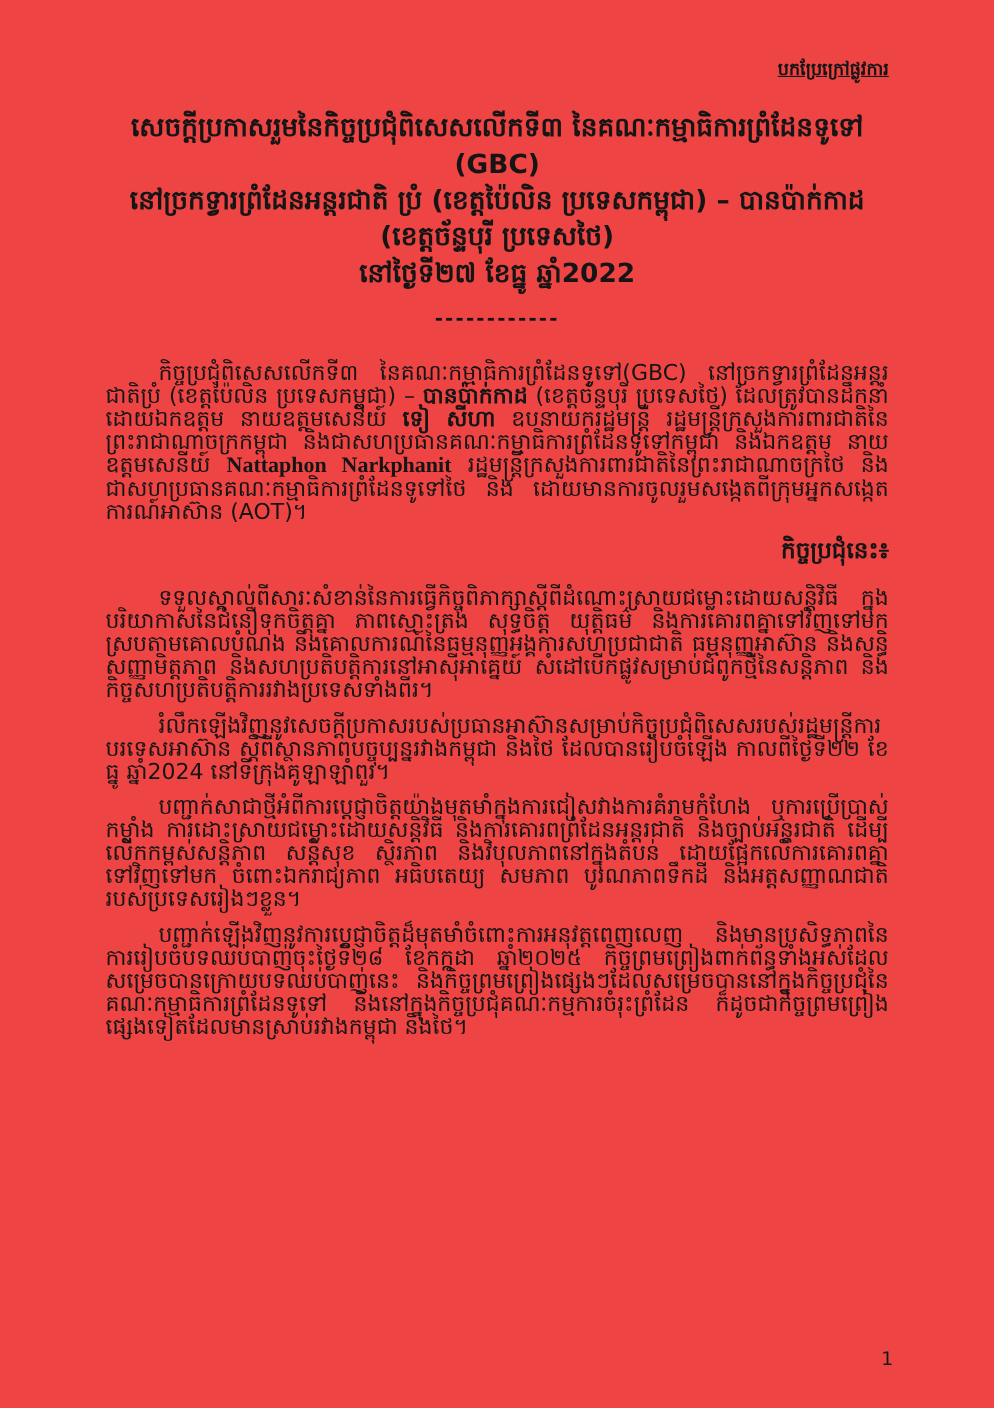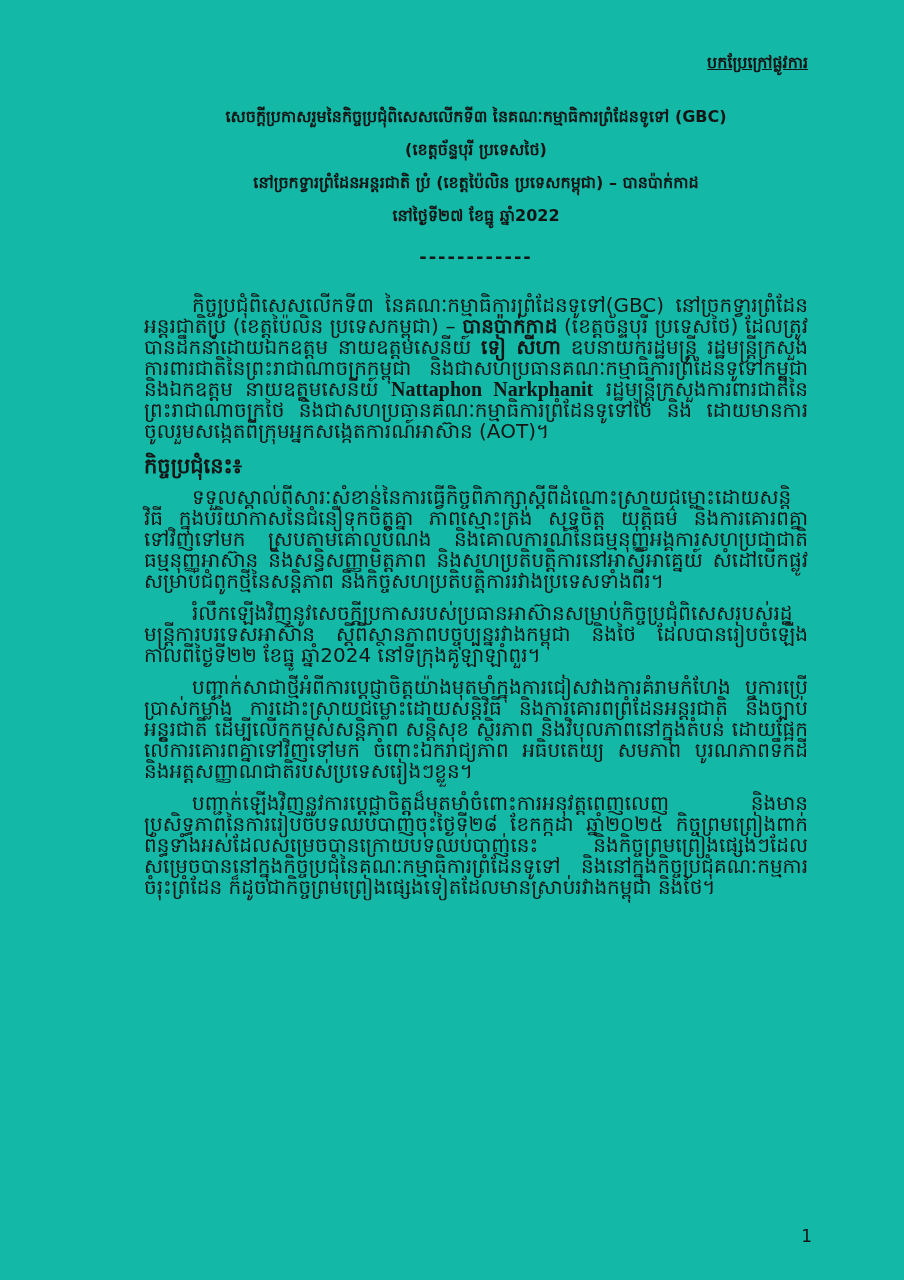--- a/index.html
+++ b/index.html
@@ -1,40 +1,39 @@
 <!DOCTYPE html>
 <html lang="km"><head>
 <meta charset="utf-8">
 <style>
   html, body { margin: 0; padding: 0; background: #e8e8e8; }
   .page {
     position: relative;
     width: 904px;
     height: 1280px;
     margin: 0 auto;
-    background: #14b8a6;
+    background: #ef4444;
     color: #151515;
     font-family: "DejaVu Sans", "Liberation Sans", sans-serif;
     box-sizing: border-box;
     overflow: hidden;
-    padding-left: 48px;
   }
   .header-note {
     position: absolute;
     top: 52px;
     right: 96px;
     font-size: 16px;
     font-weight: 700;
     text-decoration: underline;
   }
   .title-block {
     padding: 100px 80px 0 80px;
     text-align: center;
     font-weight: 700;
-    font-size: 16px;
+    font-size: 24px;
     line-height: 33px;
   }
   .separator {
     text-align: center;
     font-size: 18px;
     font-weight: 700;
     letter-spacing: 2px;
     margin-top: 14px;
   }
   .content {
@@ -48,42 +47,42 @@
     text-indent: 48px;
   }
   .b { font-weight: 700; }
   .latin-bold {
     font-weight: 700;
     font-family: "Liberation Serif", serif;
   }
   .section-heading {
     font-weight: 700;
     font-size: 21px;
-    margin: 14px 0 10px 0;
+    margin: 14px 0 22px 0;
     text-indent: 0;
-    text-align: left;
+    text-align: right;
   }
   .page-number {
     position: absolute;
     right: 92px;
     bottom: 34px;
     font-size: 17px;
   }
 </style>
 </head>
 <body>
 
 <div class="page">
 
   <div class="header-note">បកប្រែក្រៅផ្លូវការ</div>
 
   <div class="title-block">
     <div>សេចក្តីប្រកាសរួមនៃកិច្ចប្រជុំពិសេសលើកទី៣ នៃគណៈកម្មាធិការព្រំដែនទូទៅ (GBC)</div>
+    <div>នៅច្រកទ្វារព្រំដែនអន្តរជាតិ ប្រំ (ខេត្តប៉ៃលិន ប្រទេសកម្ពុជា) – បានប៉ាក់កាដ</div>
     <div>(ខេត្តច័ន្ទបុរី ប្រទេសថៃ)</div>
-    <div>នៅច្រកទ្វារព្រំដែនអន្តរជាតិ ប្រំ (ខេត្តប៉ៃលិន ប្រទេសកម្ពុជា) – បានប៉ាក់កាដ</div>
     <div>នៅថ្ងៃទី២៧ ខែធ្នូ ឆ្នាំ2022</div>
   </div>
 
   <div class="separator">------------</div>
 
   <div class="content">
 
     <p class="para"><span>កិច្ចប្រជុំពិសេសលើកទី៣ នៃគណៈកម្មាធិការព្រំដែនទូទៅ(GBC) នៅច្រកទ្វារព្រំដែនអន្តរជាតិប្រំ (ខេត្តប៉ៃលិន ប្រទេសកម្ពុជា) – </span><span class="b">បានប៉ាក់កាដ</span><span> (ខេត្តច័ន្ទបុរី ប្រទេសថៃ) ដែលត្រូវបានដឹកនាំដោយឯកឧត្តម នាយឧត្តមសេនីយ៍ </span><span class="b">ទៀ សីហា</span><span> ឧបនាយករដ្ឋមន្ត្រី រដ្ឋមន្ត្រីក្រសួងការពារជាតិនៃព្រះរាជាណាចក្រកម្ពុជា និងជាសហប្រធានគណៈកម្មាធិការព្រំដែនទូទៅកម្ពុជា និងឯកឧត្តម នាយឧត្តមសេនីយ៍ </span><span class="latin-bold">Nattaphon Narkphanit</span><span> រដ្ឋមន្ត្រីក្រសួងការពារជាតិនៃព្រះរាជាណាចក្រថៃ និងជាសហប្រធានគណៈកម្មាធិការព្រំដែនទូទៅថៃ និង ដោយមានការចូលរួមសង្កេតពីក្រុមអ្នកសង្កេតការណ៍អាស៊ាន (AOT)។</span></p>
 
     <h2 class="section-heading">កិច្ចប្រជុំនេះ៖</h2>

